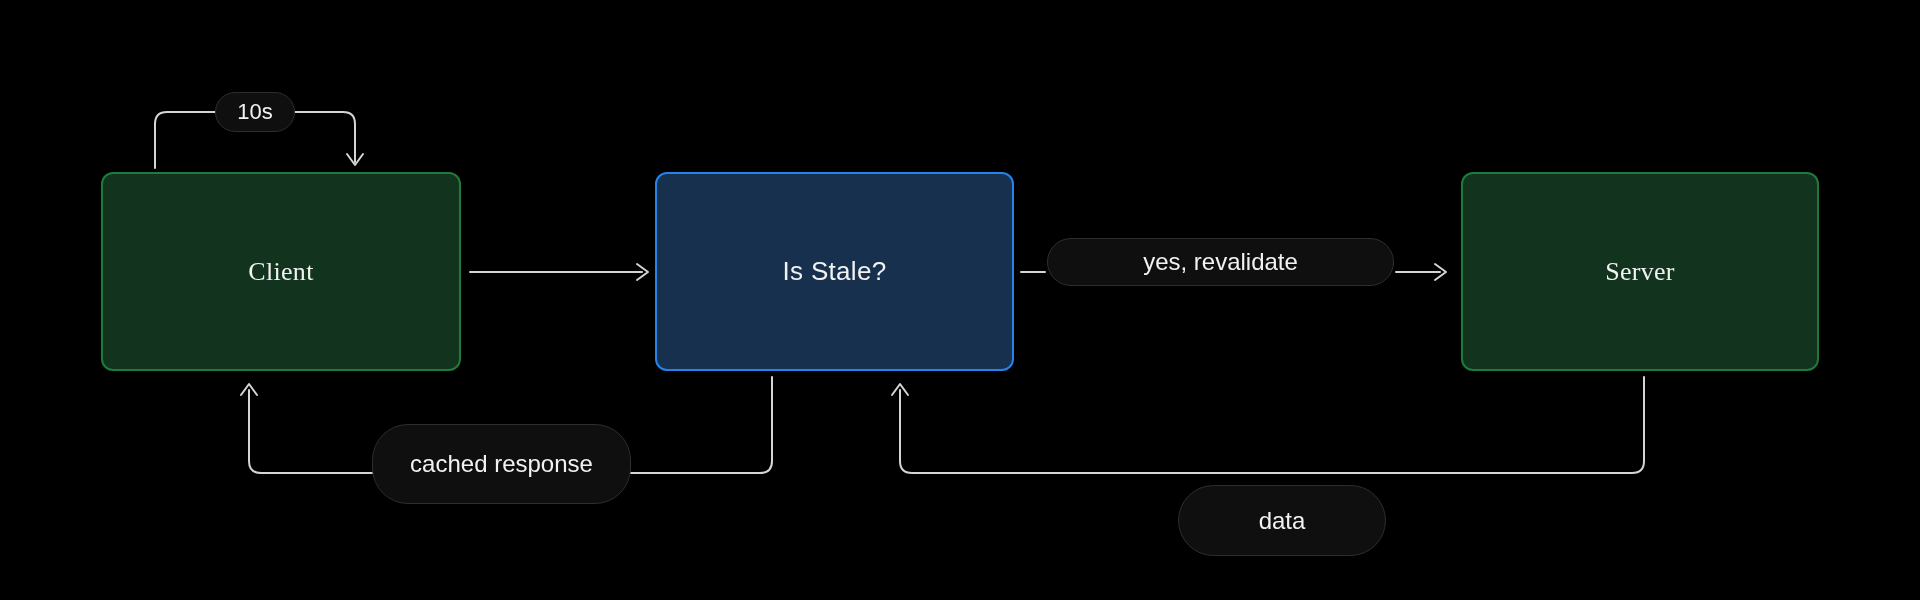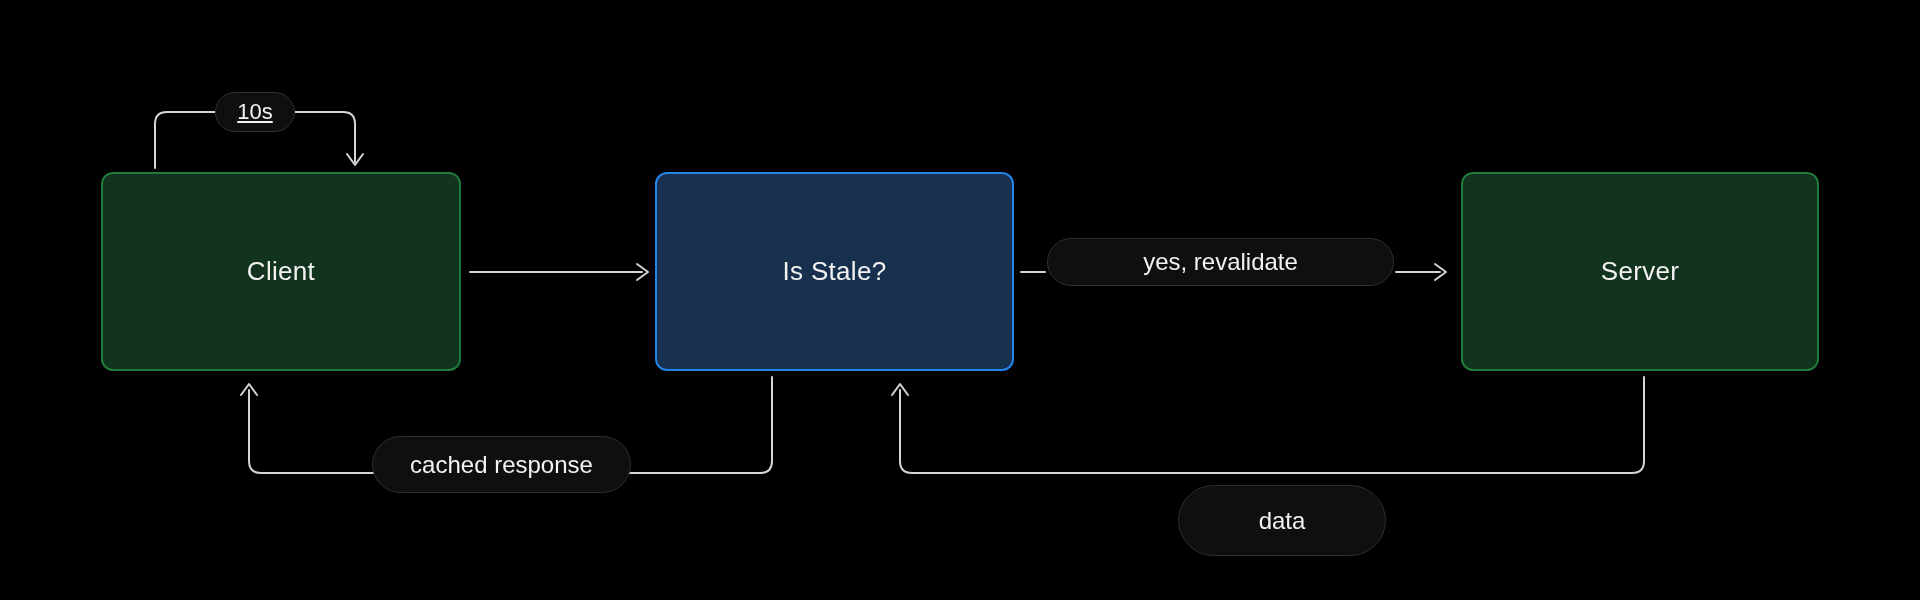--- a/index.html
+++ b/index.html
@@ -26,21 +26,21 @@
   .edges path{fill:none;stroke:var(--edge-line);stroke-width:2;stroke-linecap:round;stroke-linejoin:round;}
   .node{
     position:absolute;
     display:flex;align-items:center;justify-content:center;
     border-radius:12px;
     color:var(--text);
     font-size:26px;
     letter-spacing:.3px;
     cursor:pointer;
   }
-  .node.green{background:var(--node-green-fill);border:2.5px solid var(--node-green-border);}
+  .node.green{background:var(--node-green-fill);border:2.5px solid var(--node-green-border);font-family:Liberation Serif, serif;}
   .node.blue{background:var(--node-blue-fill);border:2.5px solid var(--node-blue-border);}
   .pill{
     position:absolute;
     display:flex;align-items:center;justify-content:center;
     background:var(--pill-fill);
     border:1.5px solid var(--pill-border);
     color:var(--text);
     white-space:nowrap;
   }
   .pill.small{font-size:22px;border-radius:20px;}
@@ -85,29 +85,29 @@
   </div>
 
   <div class="node blue" style="left:655px;top:172px;width:359px;height:199px;">
     <span>Is Stale?</span>
   </div>
 
   <div class="node green" style="left:1461px;top:172px;width:358px;height:199px;">
     <span>Server</span>
   </div>
 
-  <div class="pill small" style="left:215px;top:92px;width:80px;height:40px;text-decoration:underline;">
+  <div class="pill small" style="left:215px;top:92px;width:80px;height:40px;">
     <span>10s</span>
   </div>
 
   <div class="pill large" style="left:1047px;top:238px;width:347px;height:48px;">
     <span>yes, revalidate</span>
   </div>
 
-  <div class="pill large" style="left:372px;top:436px;width:259px;height:57px;">
+  <div class="pill large" style="left:372px;top:424px;width:259px;height:80px;">
     <span>cached response</span>
   </div>
 
   <div class="pill large" style="left:1178px;top:437px;width:208px;height:71px;margin-top:48px;">
     <span>data</span>
   </div>
 
 </div>
 
 </body></html>

